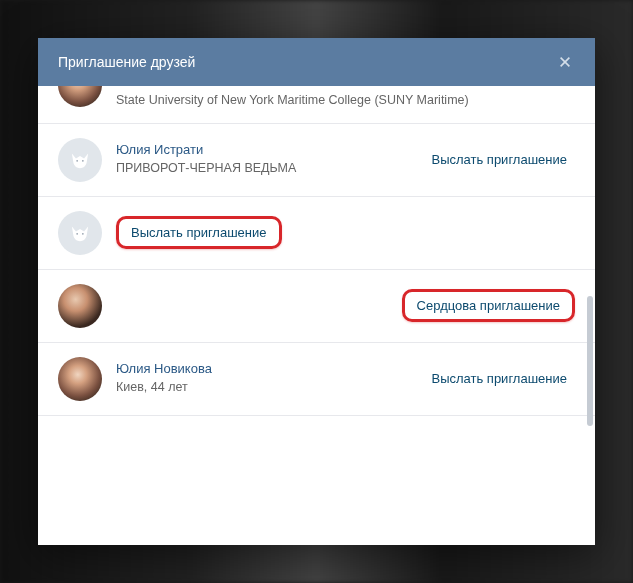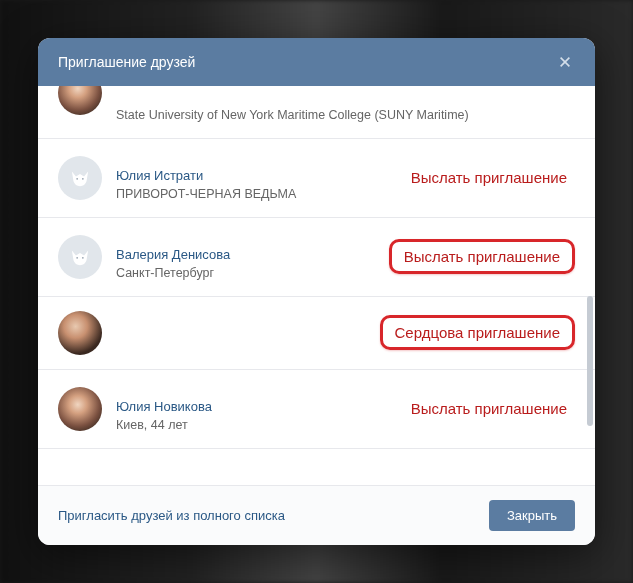--- a/index.html
+++ b/index.html
@@ -22,21 +22,21 @@
     inset: 0;
     background: rgba(0,0,0,0.5);
   }
   .modal {
     position: absolute;
     top: 38px;
     left: 38px;
     right: 38px;
     bottom: 38px;
     background: #fff;
-    border-radius: 12px;
+    border-radius: 0;
     box-shadow: 0 10px 40px rgba(0,0,0,0.5);
     display: flex;
     flex-direction: column;
     overflow: hidden;
   }
   .modal-header {
     background: #5b7ca1;
     color: #fff;
     padding: 14px 20px;
     display: flex;
@@ -95,37 +95,36 @@
   .avatar-fox svg { width: 26px; height: 26px; }
   .avatar-photo1 {
     background: radial-gradient(circle at 40% 35%, #e8c9b0 0%, #c89070 30%, #3a2820 70%);
   }
   .avatar-photo2 {
     background: radial-gradient(circle at 45% 40%, #f0d5c0 0%, #d4a080 25%, #7a5040 60%, #2a2018 90%);
   }
   .friend-info {
     flex: 1;
     min-width: 0;
-    margin-top: 15px;
   }
   .friend-name {
     color: #2a5885;
     font-size: 13px;
     font-weight: 400;
     margin-bottom: 3px;
     cursor: pointer;
   }
   .friend-sub {
     color: #656565;
     font-size: 12.5px;
     line-height: 1.35;
   }
   .invite-btn {
-    color: #b91c1c;
-    font-size: 15px;
+    color: #0c4a6e;
+    font-size: 13px;
     cursor: pointer;
     white-space: nowrap;
     padding: 6px 8px;
   }
   .highlight {
     border: 3px solid #d8262a;
     border-radius: 10px;
     padding: 6px 12px;
     box-shadow: 0 1px 2px rgba(216,38,42,0.25);
   }
@@ -213,24 +212,20 @@
       </div>
 
       <div class="friend-row">
         <div class="avatar avatar-fox">
           <svg viewBox="0 0 32 32">
             <path d="M6 8 L11 14 L16 11 L21 14 L26 8 L24 20 Q22 26 16 26 Q10 26 8 20 Z" fill="#fff"></path>
             <circle cx="12.5" cy="17" r="1.1" fill="#9aa5b1"></circle>
             <circle cx="19.5" cy="17" r="1.1" fill="#9aa5b1"></circle>
           </svg>
         </div>
-        <div class="friend-info">
-          <div class="friend-name">Валерия Денисова</div>
-          <div class="friend-sub">Санкт-Петербург</div>
-        </div>
         <div class="invite-btn highlight">Выслать приглашение</div>
       </div>
 
       <div class="friend-row">
         <div class="avatar avatar-photo1"></div>
         <div class="friend-info">
         </div>
         <div class="invite-btn highlight">Сердцова приглашение</div>
       </div>
 
@@ -243,18 +238,14 @@
         <div class="invite-btn">Выслать приглашение</div>
       </div>
 
     </div>
 
     <div class="scrollbar-track">
       <div class="scrollbar-thumb"></div>
     </div>
   </div>
 
-  <div class="modal-footer">
-    <span class="footer-link">Пригласить друзей из полного списка</span>
-    <button class="close-btn">Закрыть</button>
-  </div>
 
 </div>
 
 </body></html>

